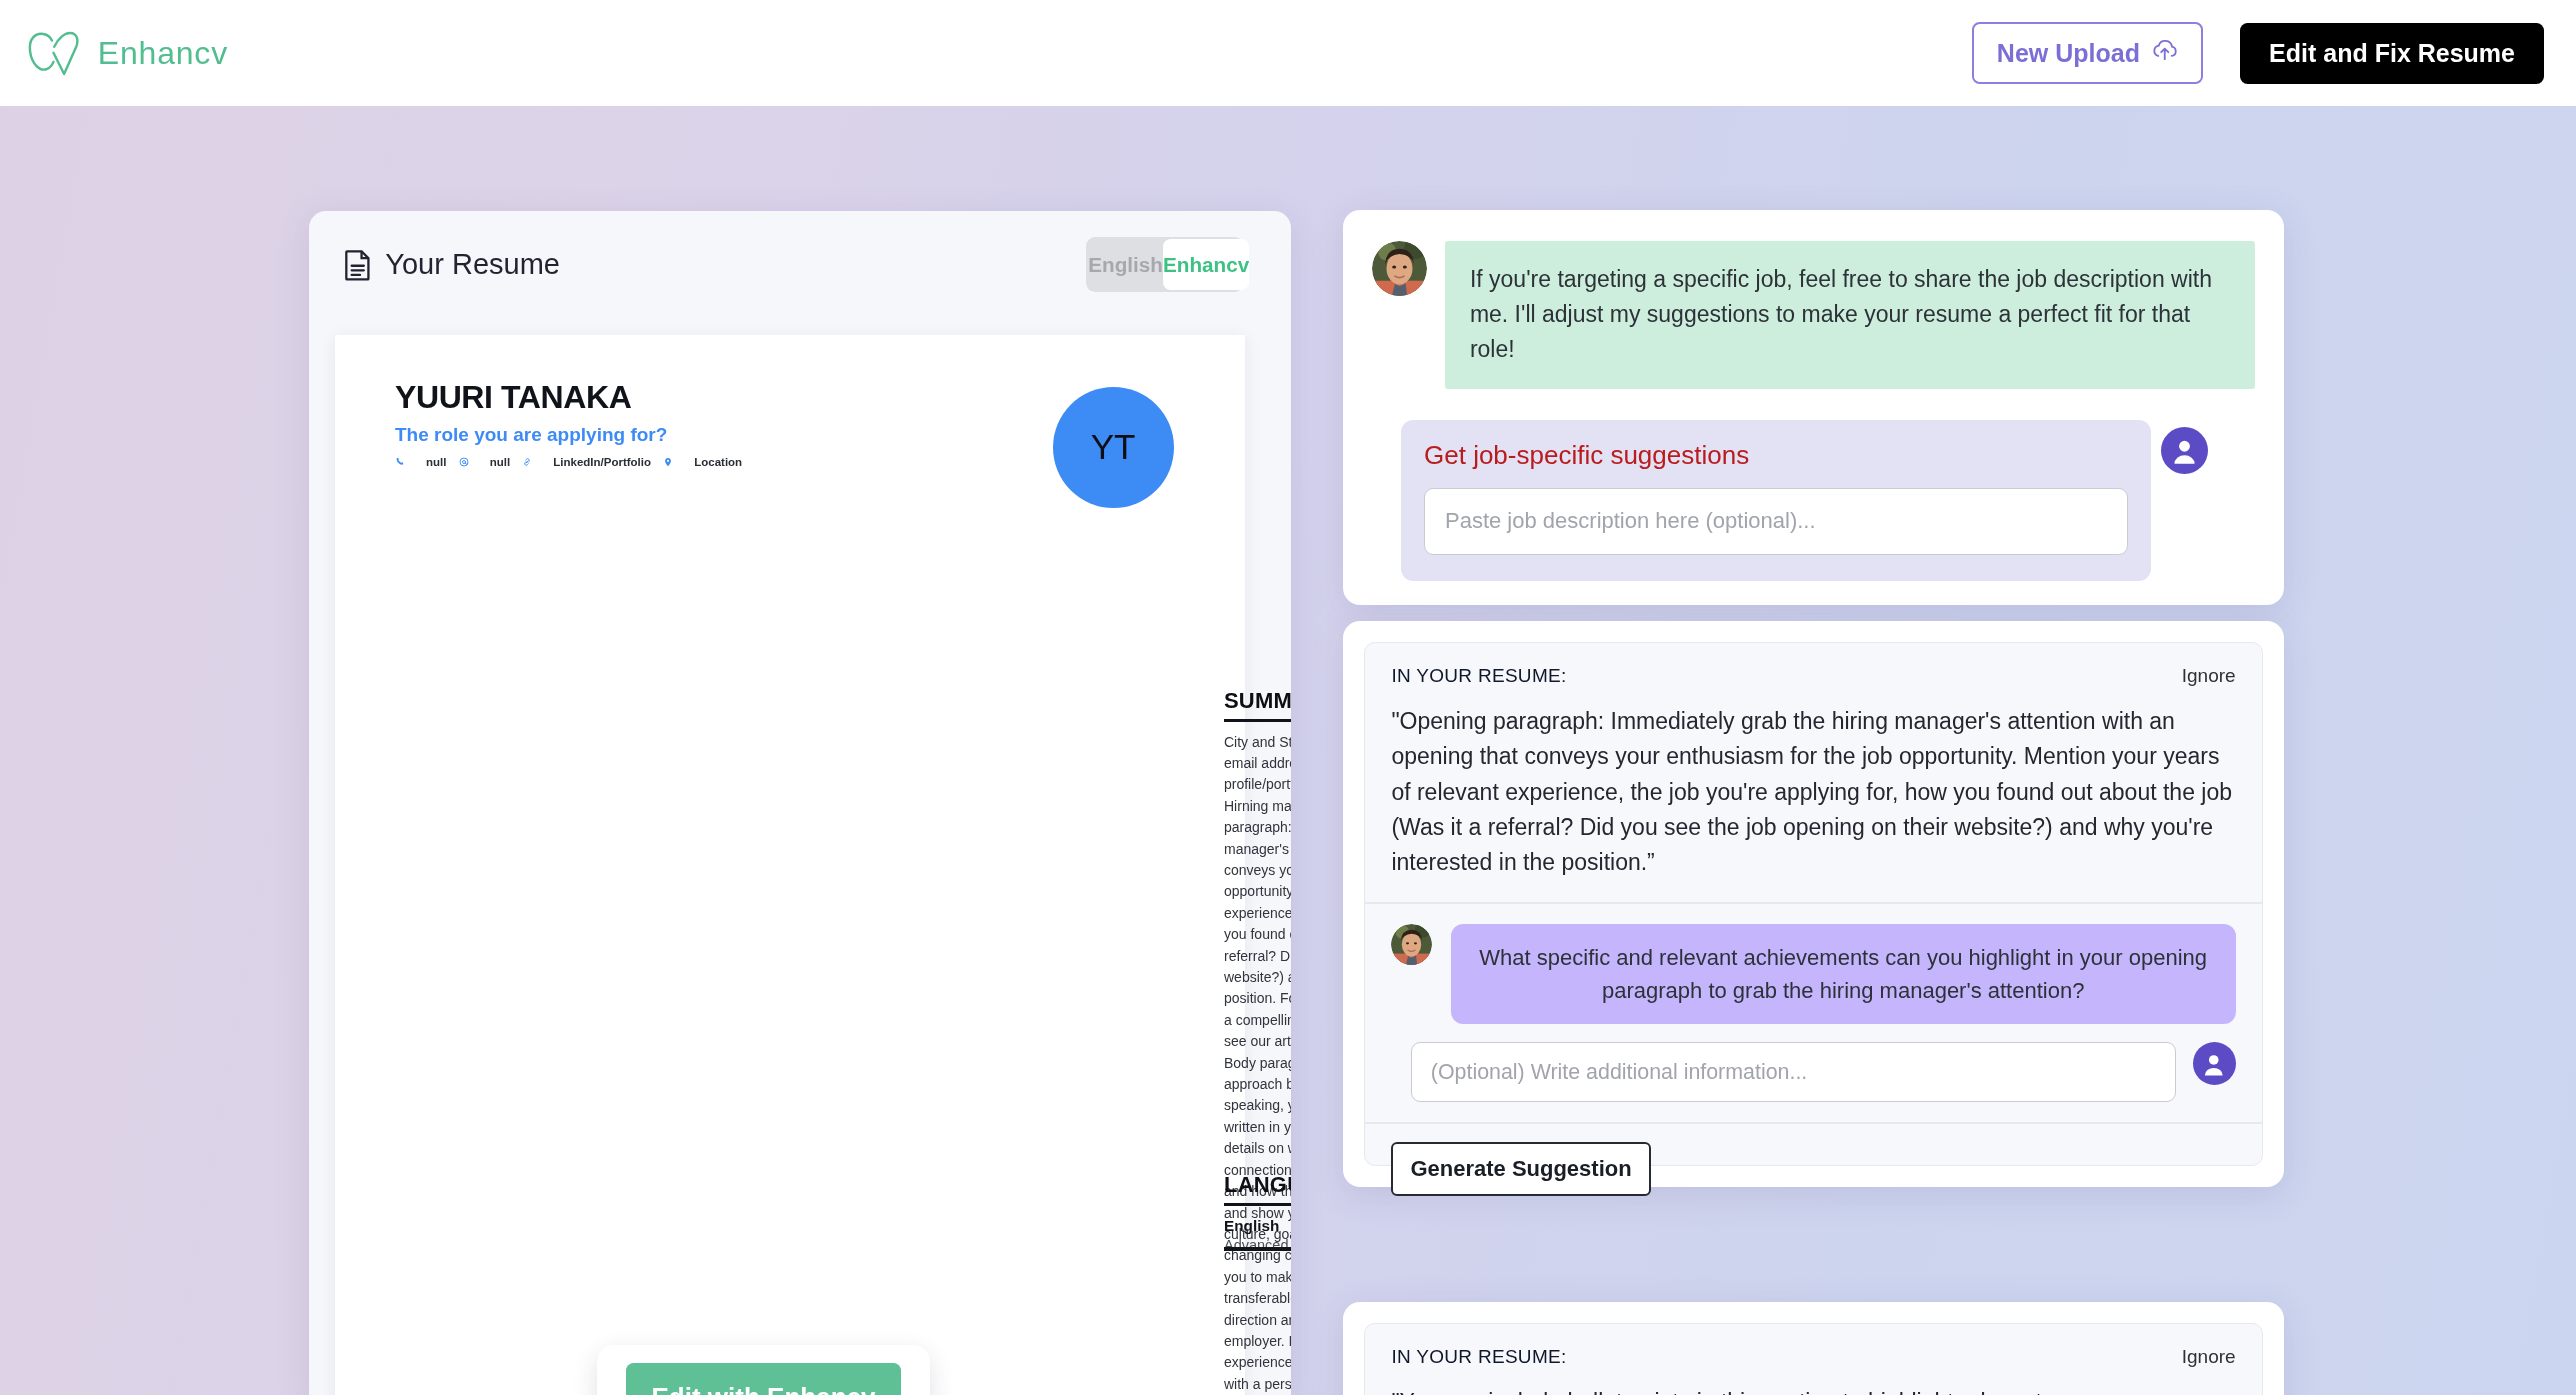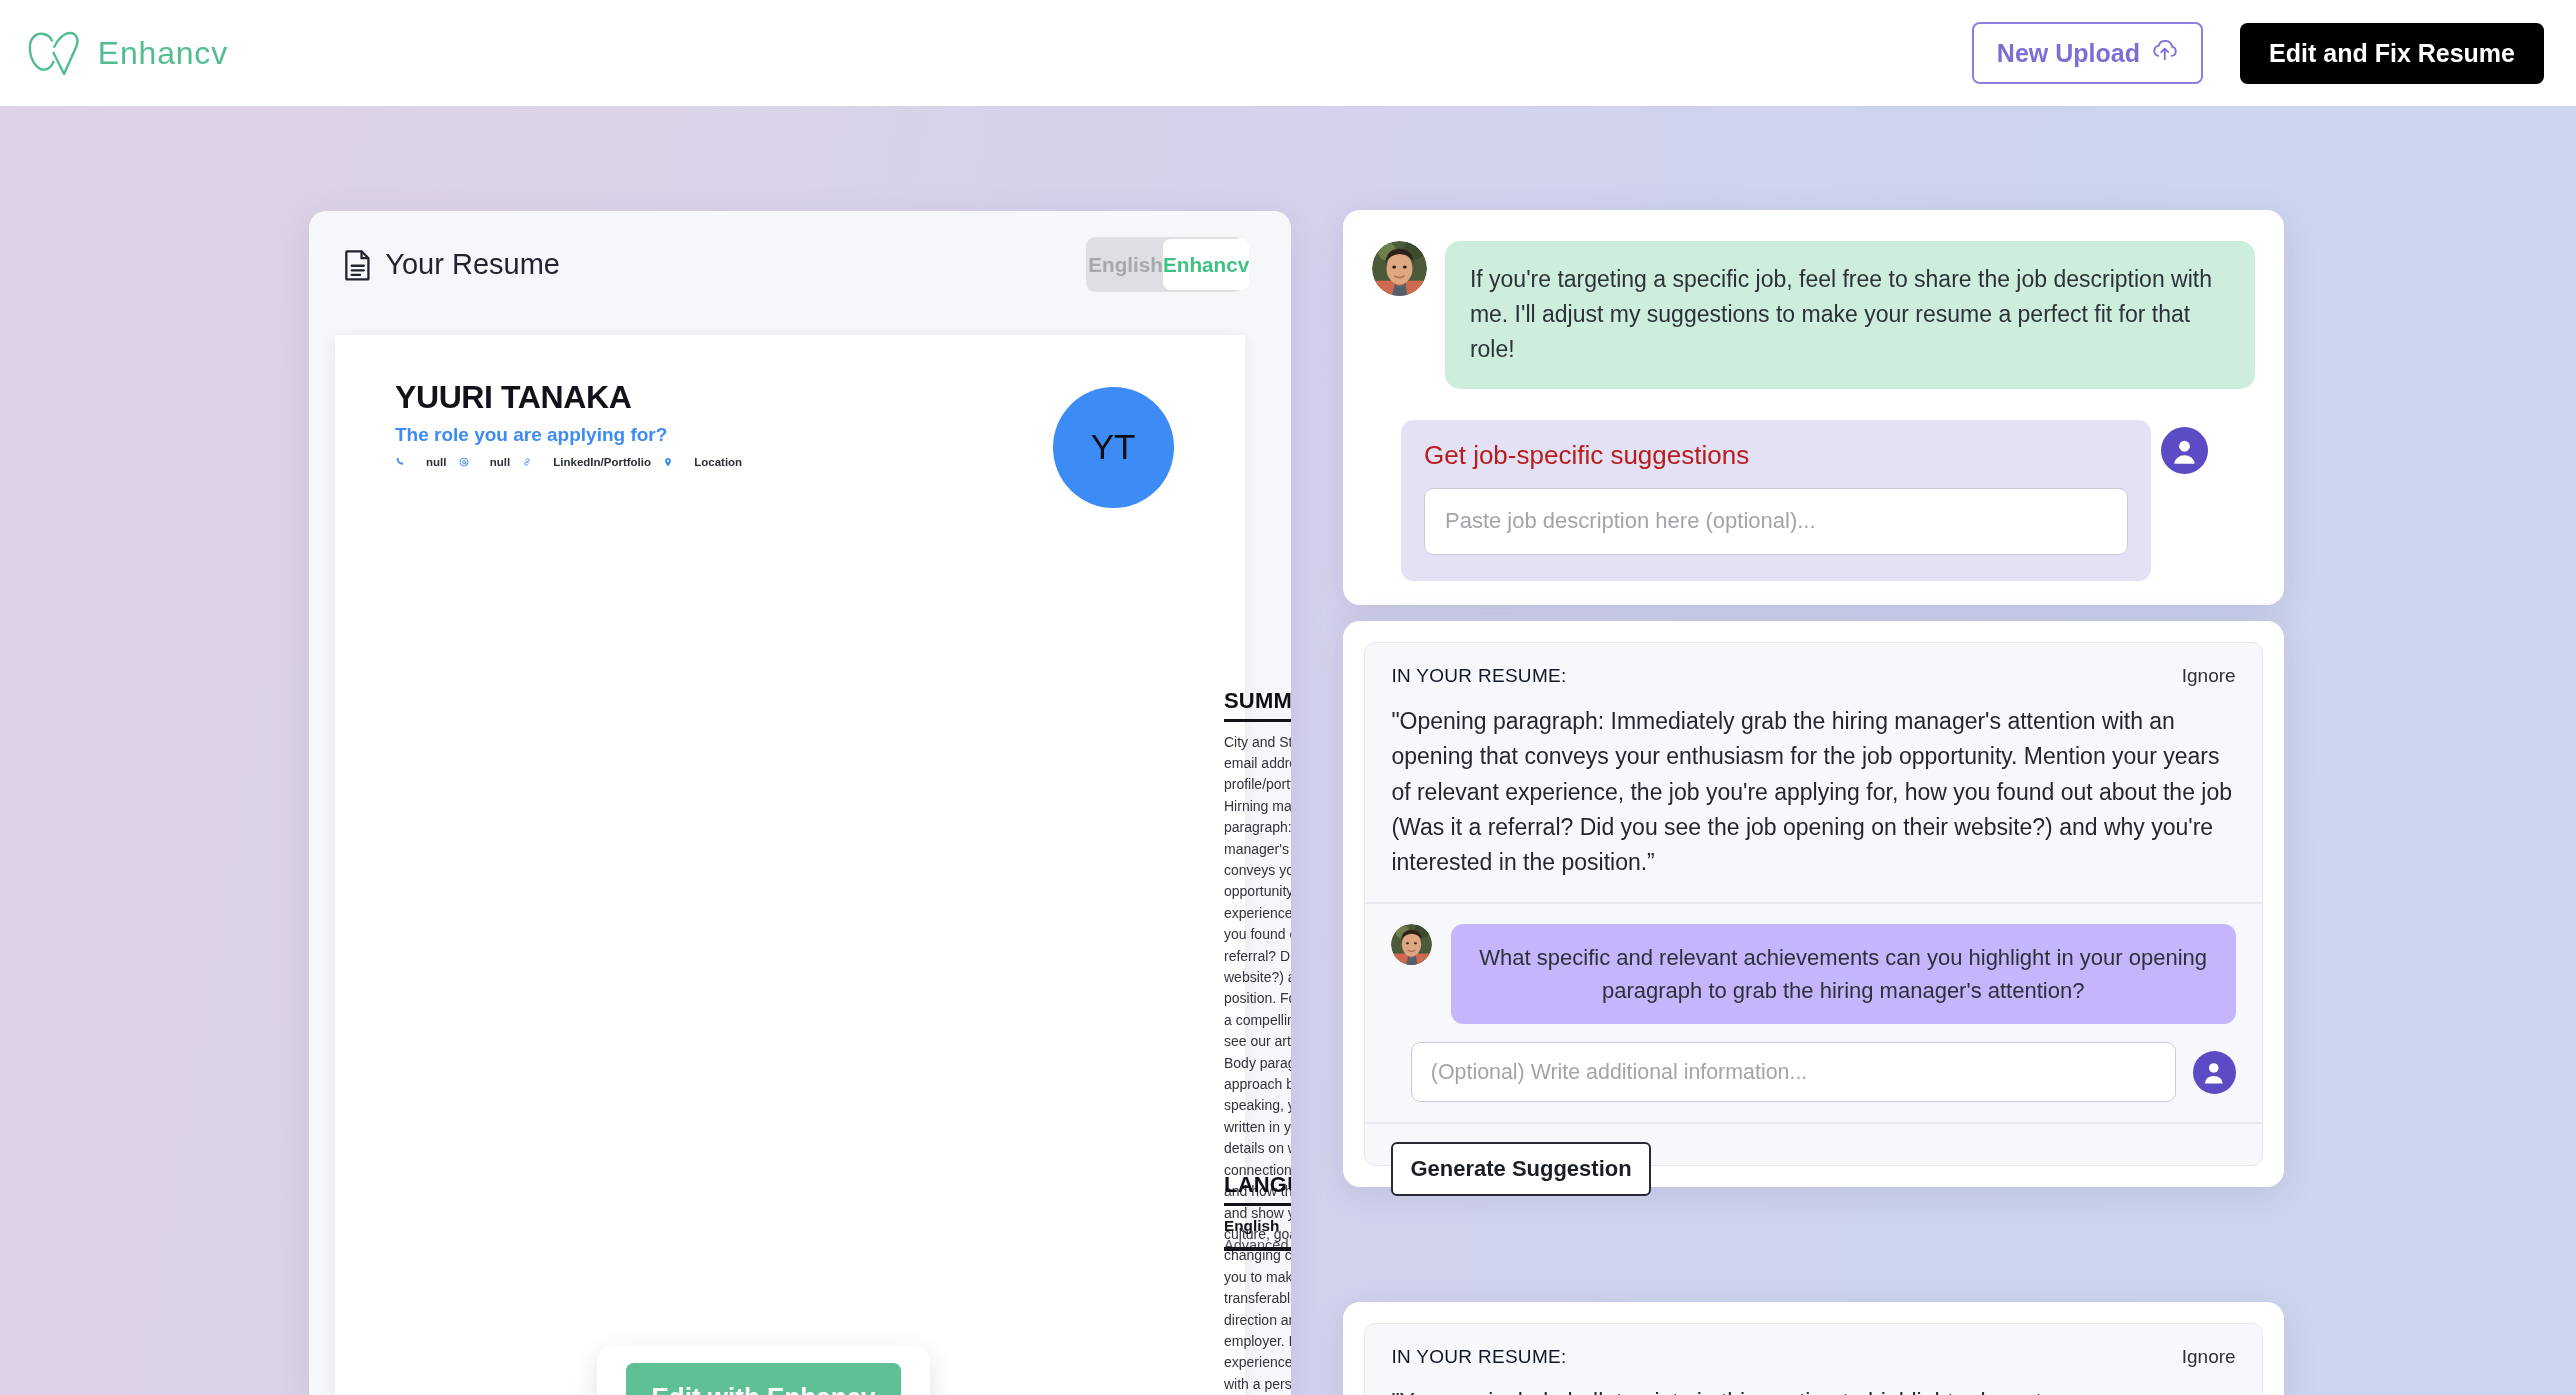--- a/index.html
+++ b/index.html
@@ -131,21 +131,21 @@
     background: #ffffff; border-radius: 17px;
     box-shadow: 0 7.6px 34px rgba(80,70,130,.13);
     padding: 31px 29px;
   }
   .msg-row { display: flex; gap: 18.4px; align-items: flex-start; }
   .avatar-photo {
     width: 55px; height: 55px; border-radius: 50%;
     flex: 0 0 55px; overflow: hidden; display: block;
   }
   .bubble-green {
-    background: #cdeedd; border-radius: 15px;
+    background: #cdeedd; border-radius: 3px;
     padding: 21.4px 24.5px; color: #2d3138;
     font-size: 23px; line-height: 1.52; flex: 1;
   }
   .job-box {
     margin-top: 31px; margin-left: 29px;
     width: 750px; background: #e3e1f4;
     border-radius: 12.2px; padding: 20px 23px 26px 23px;
     position: relative;
   }
   .job-box-label { font-size: 26px; color: #b91c1c; }
@@ -188,21 +188,21 @@
     line-height: 1.54; color: #23272f;
   }
   .sugg-divider { height: 1.5px; background: #e6e8ef; }
   .sugg-q-wrap { padding: 20px 26px 0 26px; }
   .bubble-gray {
     background: #c4b5fd; border-radius: 12.2px;
     padding: 17px 21.4px; color: #2d3138;
     font-size: 22px; line-height: 1.5; flex: 1; text-align: center;
   }
   .ans-row {
-    display: flex; align-items: center; gap: 17px;
+    display: flex; align-items: flex-start; gap: 17px;
     padding: 18.4px 26px 20px 46px;
   }
   .ans-input {
     flex: 1; height: 60px; background: #ffffff;
     border: 1.5px solid #c9cbd3; border-radius: 9.2px;
     font-size: 21.4px; color: #9b9da5; padding: 0 18.4px;
     font-family: "Liberation Sans", sans-serif;
   }
   .ans-input::placeholder { color: #a2a4ac; }
   .user-avatar-sm {

